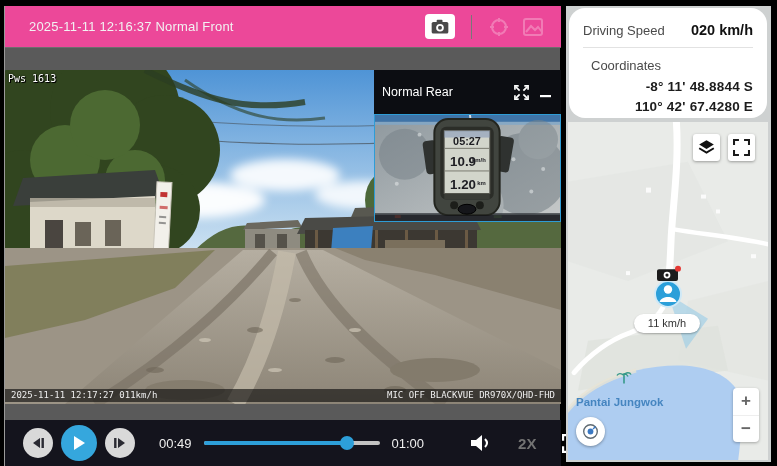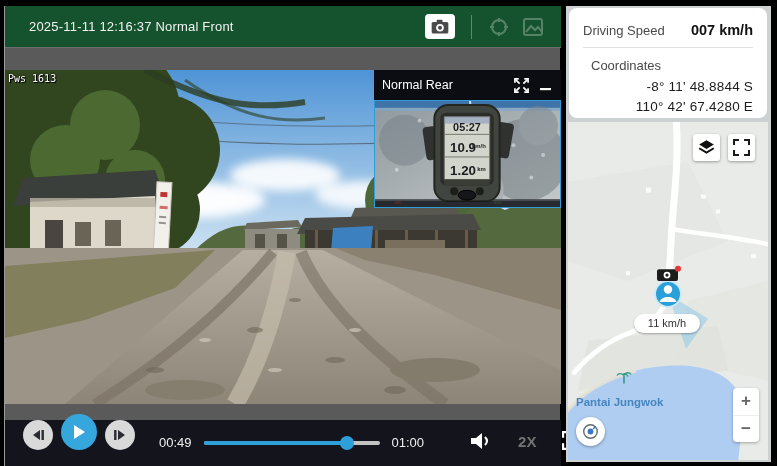--- a/index.html
+++ b/index.html
@@ -3,72 +3,72 @@
 <meta charset="utf-8">
 <style>
   * { margin:0; padding:0; box-sizing:border-box; }
   html,body { width:777px; height:466px; background:#000; overflow:hidden;
               font-family:"Liberation Sans", sans-serif; }
 
   
   .player-pane { position:absolute; left:4px; top:6px; width:556px; height:460px;
                  background:#5a5a5a; border-left:1px solid #9a9a9a; }
   .top-bar { position:absolute; left:0; top:0; width:556px; height:42px;
-             background:#14532d; border-bottom:1px solid #6e6e6e; }
+             background:#ec4899; border-bottom:1px solid #6e6e6e; }
   .top-bar .ts { position:absolute; left:24px; top:13px; color:#f2f2f2; font-size:13px; letter-spacing:.2px; }
   .cam-btn { position:absolute; left:420px; top:8px; width:30px; height:25px; background:#fff;
              border-radius:4px; display:flex; align-items:center; justify-content:center; cursor:pointer; }
   .tb-divider { position:absolute; left:466px; top:9px; width:1px; height:24px; background:#787878; }
   .dim-icon { position:absolute; top:10px; width:24px; height:22px; opacity:.28; }
 
   
   .video-area { position:absolute; left:0; top:56px; width:556px; height:334px; background:#222; overflow:hidden;margin-top:8px; }
   .video-area > svg.scene { position:absolute; inset:0; width:100%; height:100%; }
   .plate-overlay { position:absolute; left:3px; top:3px; color:#fff; font-family:"DejaVu Sans Mono", monospace;
                    font-size:10px; text-shadow:0 0 2px #000, 1px 1px 0 #000; }
   .stamp-strip { position:absolute; left:0; right:0; bottom:2px; height:13px; background:rgba(10,10,10,.62);
                  color:#eee; font-family:"DejaVu Sans Mono", monospace; font-size:9px; line-height:13px;
                  display:flex; justify-content:space-between; padding:0 6px; white-space:nowrap; }
 
   
   .pip { position:absolute; right:0; top:0; width:187px; height:134px; }
-  .pip-titlebar { height:30px; background:#0c0d12; display:flex; align-items:center; padding:0 8px; }
+  .pip-titlebar { height:44px; background:#0c0d12; display:flex; align-items:center; padding:0 8px; }
   .pip-title { color:#fff; font-size:12.5px; flex:1; }
   .pip-btn { width:16px; height:16px; margin-left:8px; cursor:pointer; display:flex; align-items:center; justify-content:center; }
   .pip-video { position:relative; height:108px; border:1px solid #2e9cd6; background:#84cc16; }
   .pip-video svg { position:absolute; inset:0; width:100%; height:100%; }
   .pip-stamp { position:absolute; left:0; right:0; bottom:0; height:6px; background:rgba(15,15,20,.55); }
 
   
   .control-bar { position:absolute; left:0; bottom:0; width:556px; height:46px; background:#14141d;
-                 display:flex; align-items:flex-end; padding:16px 14px; }
+                 display:flex; align-items:center; padding:16px 14px; }
   .cbtn { border-radius:50%; background:#d9d9d9; display:flex; align-items:center; justify-content:center;
           cursor:pointer; flex:0 0 auto; }
   .cbtn.step { width:30px; height:30px; margin:0 4px; }
   .cbtn.play { width:36px; height:36px; background:#35a7dd; margin:0 4px; }
   .time-label { color:#eee; font-size:13px; margin:0 0 0 20px; flex:0 0 auto; }
   .time-label.total { margin:0 0 0 12px; }
   .slider { position:relative; width:176px; height:14px; margin-left:12px; flex:0 0 auto; cursor:pointer; }
   .slider .track { position:absolute; left:0; right:0; top:5px; height:4px; background:#c3c3c3; border-radius:2px; }
   .slider .fill { position:absolute; left:0; top:5px; height:4px; background:#2d9fd9; border-radius:2px; }
   .slider .thumb { position:absolute; right:-7px; top:-5px; width:14px; height:14px; border-radius:50%; background:#2d9fd9; }
   .vol-btn { margin-left:46px; cursor:pointer; display:flex; }
   .speed-btn { margin-left:26px; color:#737373; font-size:15px; font-weight:bold; cursor:pointer; }
   .fs-btn { margin-left:26px; cursor:pointer; display:flex; }
 
   
   .right-pane { position:absolute; left:566px; top:6px; width:205px; height:456px; background:#ced1d1; }
-  .info-card { position:absolute; left:3px; top:2px; right:4px; height:110px; background:#fff; border-radius:8px;
+  .info-card { position:absolute; left:3px; top:2px; right:4px; height:110px; background:#fff; border-radius:16px;
                padding:10px 14px 0 14px; }
   .speed-row { display:flex; justify-content:space-between; align-items:baseline; padding:4px 0 9px 0;
                border-bottom:1px solid #e2e2e2; }
   .lbl { color:#4a4a4a; font-size:13px; }
   .speed-val { color:#111; font-size:14.5px; font-weight:bold; }
   .coords-block { padding-top:8px;margin-left:8px; }
-  .coord-val { text-align:right; color:#1c1c1c; font-size:13.5px; font-weight:normal; margin-top:5px; letter-spacing:.2px; }
+  .coord-val { text-align:right; color:#1c1c1c; font-size:13.5px; font-weight:bold; margin-top:5px; letter-spacing:.2px; }
 
   
   .map { position:absolute; left:2px; top:116px; right:3px; bottom:2px; background:#e9ebe8; overflow:hidden; }
   .map > svg.map-scene { position:absolute; inset:0; width:100%; height:100%; }
   .map-btn { position:absolute; width:27px; height:27px; background:#fff; border-radius:3px;
              box-shadow:0 1px 3px rgba(0,0,0,.35); display:flex; align-items:center; justify-content:center; cursor:pointer; }
   .map-btn.layers { right:48px; top:12px; }
   .map-btn.mfs { right:13px; top:12px; }
   .speed-pill { position:absolute; left:66px; top:192px; width:66px; height:19px; background:#ffffff; border-radius:10px;
                 box-shadow:0 1px 2px rgba(0,0,0,.3); color:#333; font-size:11px; text-align:center; line-height:19px; }
@@ -217,20 +217,24 @@
         <ellipse cx="290" cy="230" rx="6" ry="2"></ellipse>
       </g>
       <g fill="#cfc8b8" opacity=".7">
         <ellipse cx="270" cy="300" rx="7" ry="2"></ellipse>
           <ellipse cx="350" cy="260" rx="6" ry="2"></ellipse>
         <ellipse cx="200" cy="270" rx="6" ry="2"></ellipse>
       </g>
     </svg>
 
     <span class="plate-overlay">Pws 1613</span>
+    <div class="stamp-strip">
+      <span>2025-11-11 12:17:27 011km/h</span>
+      <span>MIC OFF BLACKVUE DR970X/QHD-FHD</span>
+    </div>
 
     <div class="pip">
       <div class="pip-titlebar">
         <span class="pip-title">Normal Rear</span>
         <span class="pip-btn">
           <svg width="15" height="15" viewBox="0 0 16 16">
             <path d="M1 5 V1 H5 M11 1 H15 V5 M15 11 V15 H11 M5 15 H1 V11" stroke="#fff" stroke-width="1.8" fill="none"></path>
             <path d="M2 2 L6 6 M14 2 L10 6 M14 14 L10 10 M2 14 L6 10" stroke="#fff" stroke-width="1.8"></path>
           </svg>
         </span>
@@ -334,21 +338,21 @@
       </svg>
     </span>
   </div>
 </div>
 
 <div class="right-pane">
 
   <div class="info-card">
     <div class="speed-row">
       <span class="lbl">Driving Speed</span>
-      <span class="speed-val">007 km/h</span>
+      <span class="speed-val">020 km/h</span>
     </div>
     <div class="coords-block">
       <span class="lbl">Coordinates</span>
       <div class="coord-val">-8° 11' 48.8844 S</div>
       <div class="coord-val">110° 42' 67.4280 E</div>
     </div>
   </div>
 
   <div class="map">
     <svg class="map-scene" viewBox="0 0 200 340" preserveAspectRatio="none">

